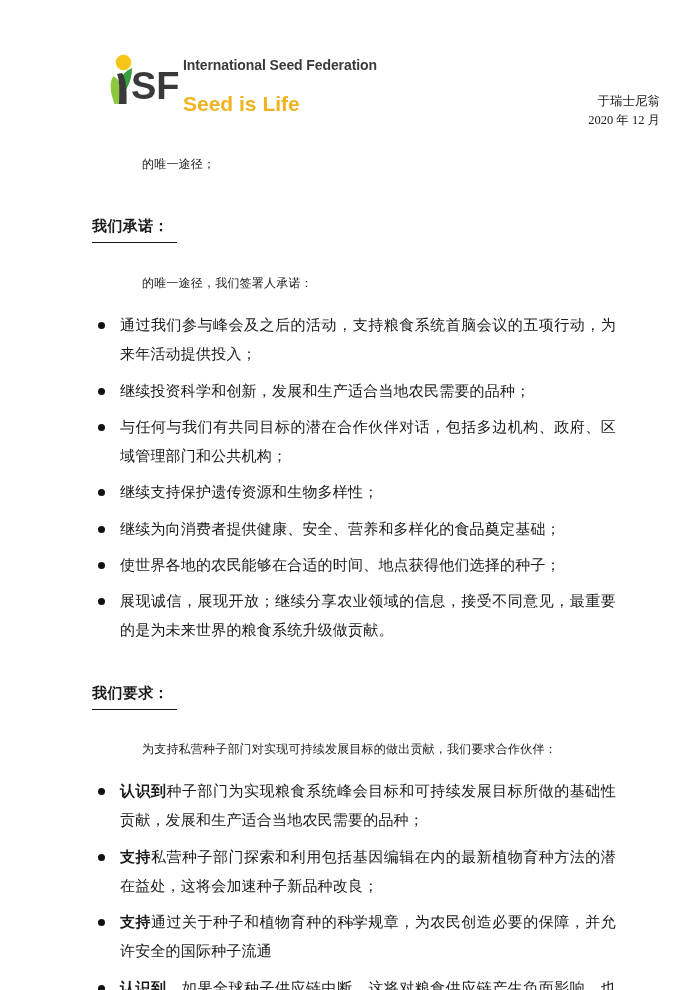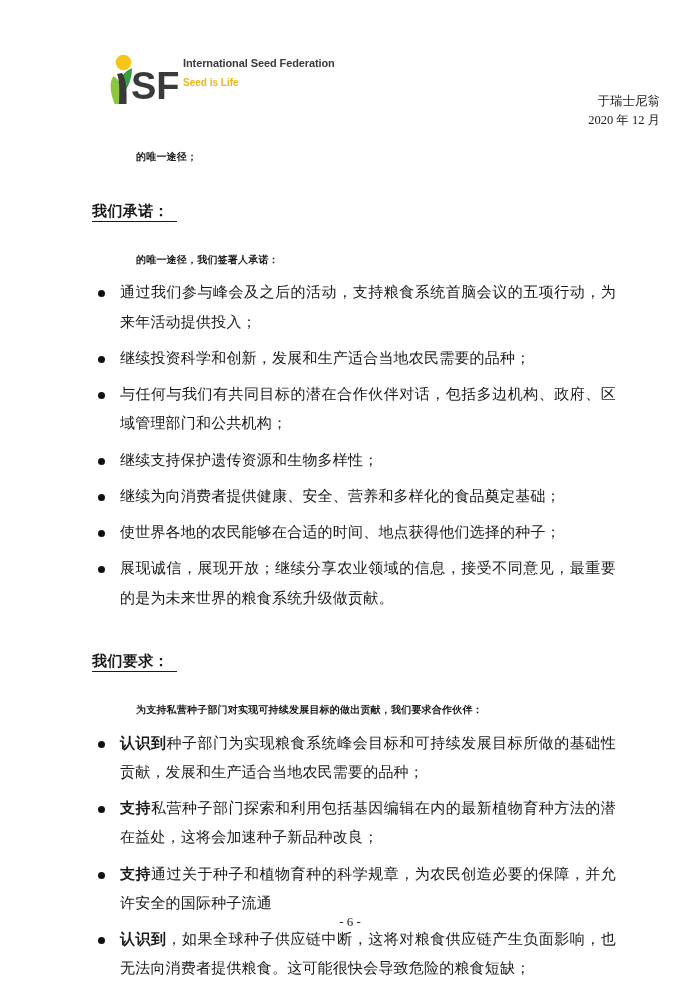--- a/index.html
+++ b/index.html
@@ -46,34 +46,34 @@
     flex: 0 0 auto;
   }
 
   .logo-words {
     margin-left: 4px;
     padding-top: 4px;
     font-family: "Liberation Sans", "DejaVu Sans", sans-serif;
   }
 
   .logo-title {
-    font-size: 11px;
+    font-size: 14px;
     font-weight: bold;
     letter-spacing: -0.1px;
     color: #3a3a3a;
     line-height: 1.08;
     white-space: nowrap;
   }
 
   .logo-tagline {
-    font-size: 10px;
+    font-size: 21px;
     font-weight: bold;
     color: #f0b31e;
     line-height: 1.15;
-    margin-top: 7px;
+    margin-top: 19px;
     white-space: nowrap;
   }
 
   .header-meta {
     position: absolute;
     left: 520px;
     top: 92px;
     width: 140px;
     font-size: 12.5px;
     line-height: 1.55;
@@ -84,44 +84,43 @@
 
   
   .content {
     position: absolute;
     left: 92px;
     top: 137px;
     width: 524px;
   }
 
   .para {
-    font-size: 10px;
+    font-size: 12px;
     line-height: 1.95;
     letter-spacing: 0.2px;
     text-align: justify;
     text-justify: inter-character;
-    margin: 10px;
-    font-weight: bold;
+    margin: 16px;
   }
 
   .para.indent {
     text-indent: 34px;
   }
 
   .heading {
     font-size: 15px;
     font-weight: bold;
     line-height: 1.95;
     letter-spacing: 0.4px;
     margin: 0;
   }
   .heading span.hd-text {
     border-bottom: 1.4px solid #1a1a1a;
     padding-right: 8px;
-    padding-bottom: 2px;
+    padding-bottom: 8px;
   }
 
   .spacer-sm { height: 14px; }
   .spacer-md { height: 20px; }
   .spacer-lg { height: 26px; }
 
   ul.bullets {
     list-style: none;
     margin: 0;
     padding: 0;
@@ -129,21 +128,20 @@
 
   ul.bullets > li {
     position: relative;
     padding-left: 28px;
     font-size: 15px;
     line-height: 1.95;
     letter-spacing: 0.2px;
     text-align: justify;
     text-justify: inter-character;
     margin: 0 0 2px 0;
-    font-family: Liberation Mono, monospace;
   }
 
   ul.bullets > li .dot {
     position: absolute;
     left: 6px;
     top: 11px;
     width: 7px;
     height: 7px;
     background: #111111;
     border-radius: 50%;

